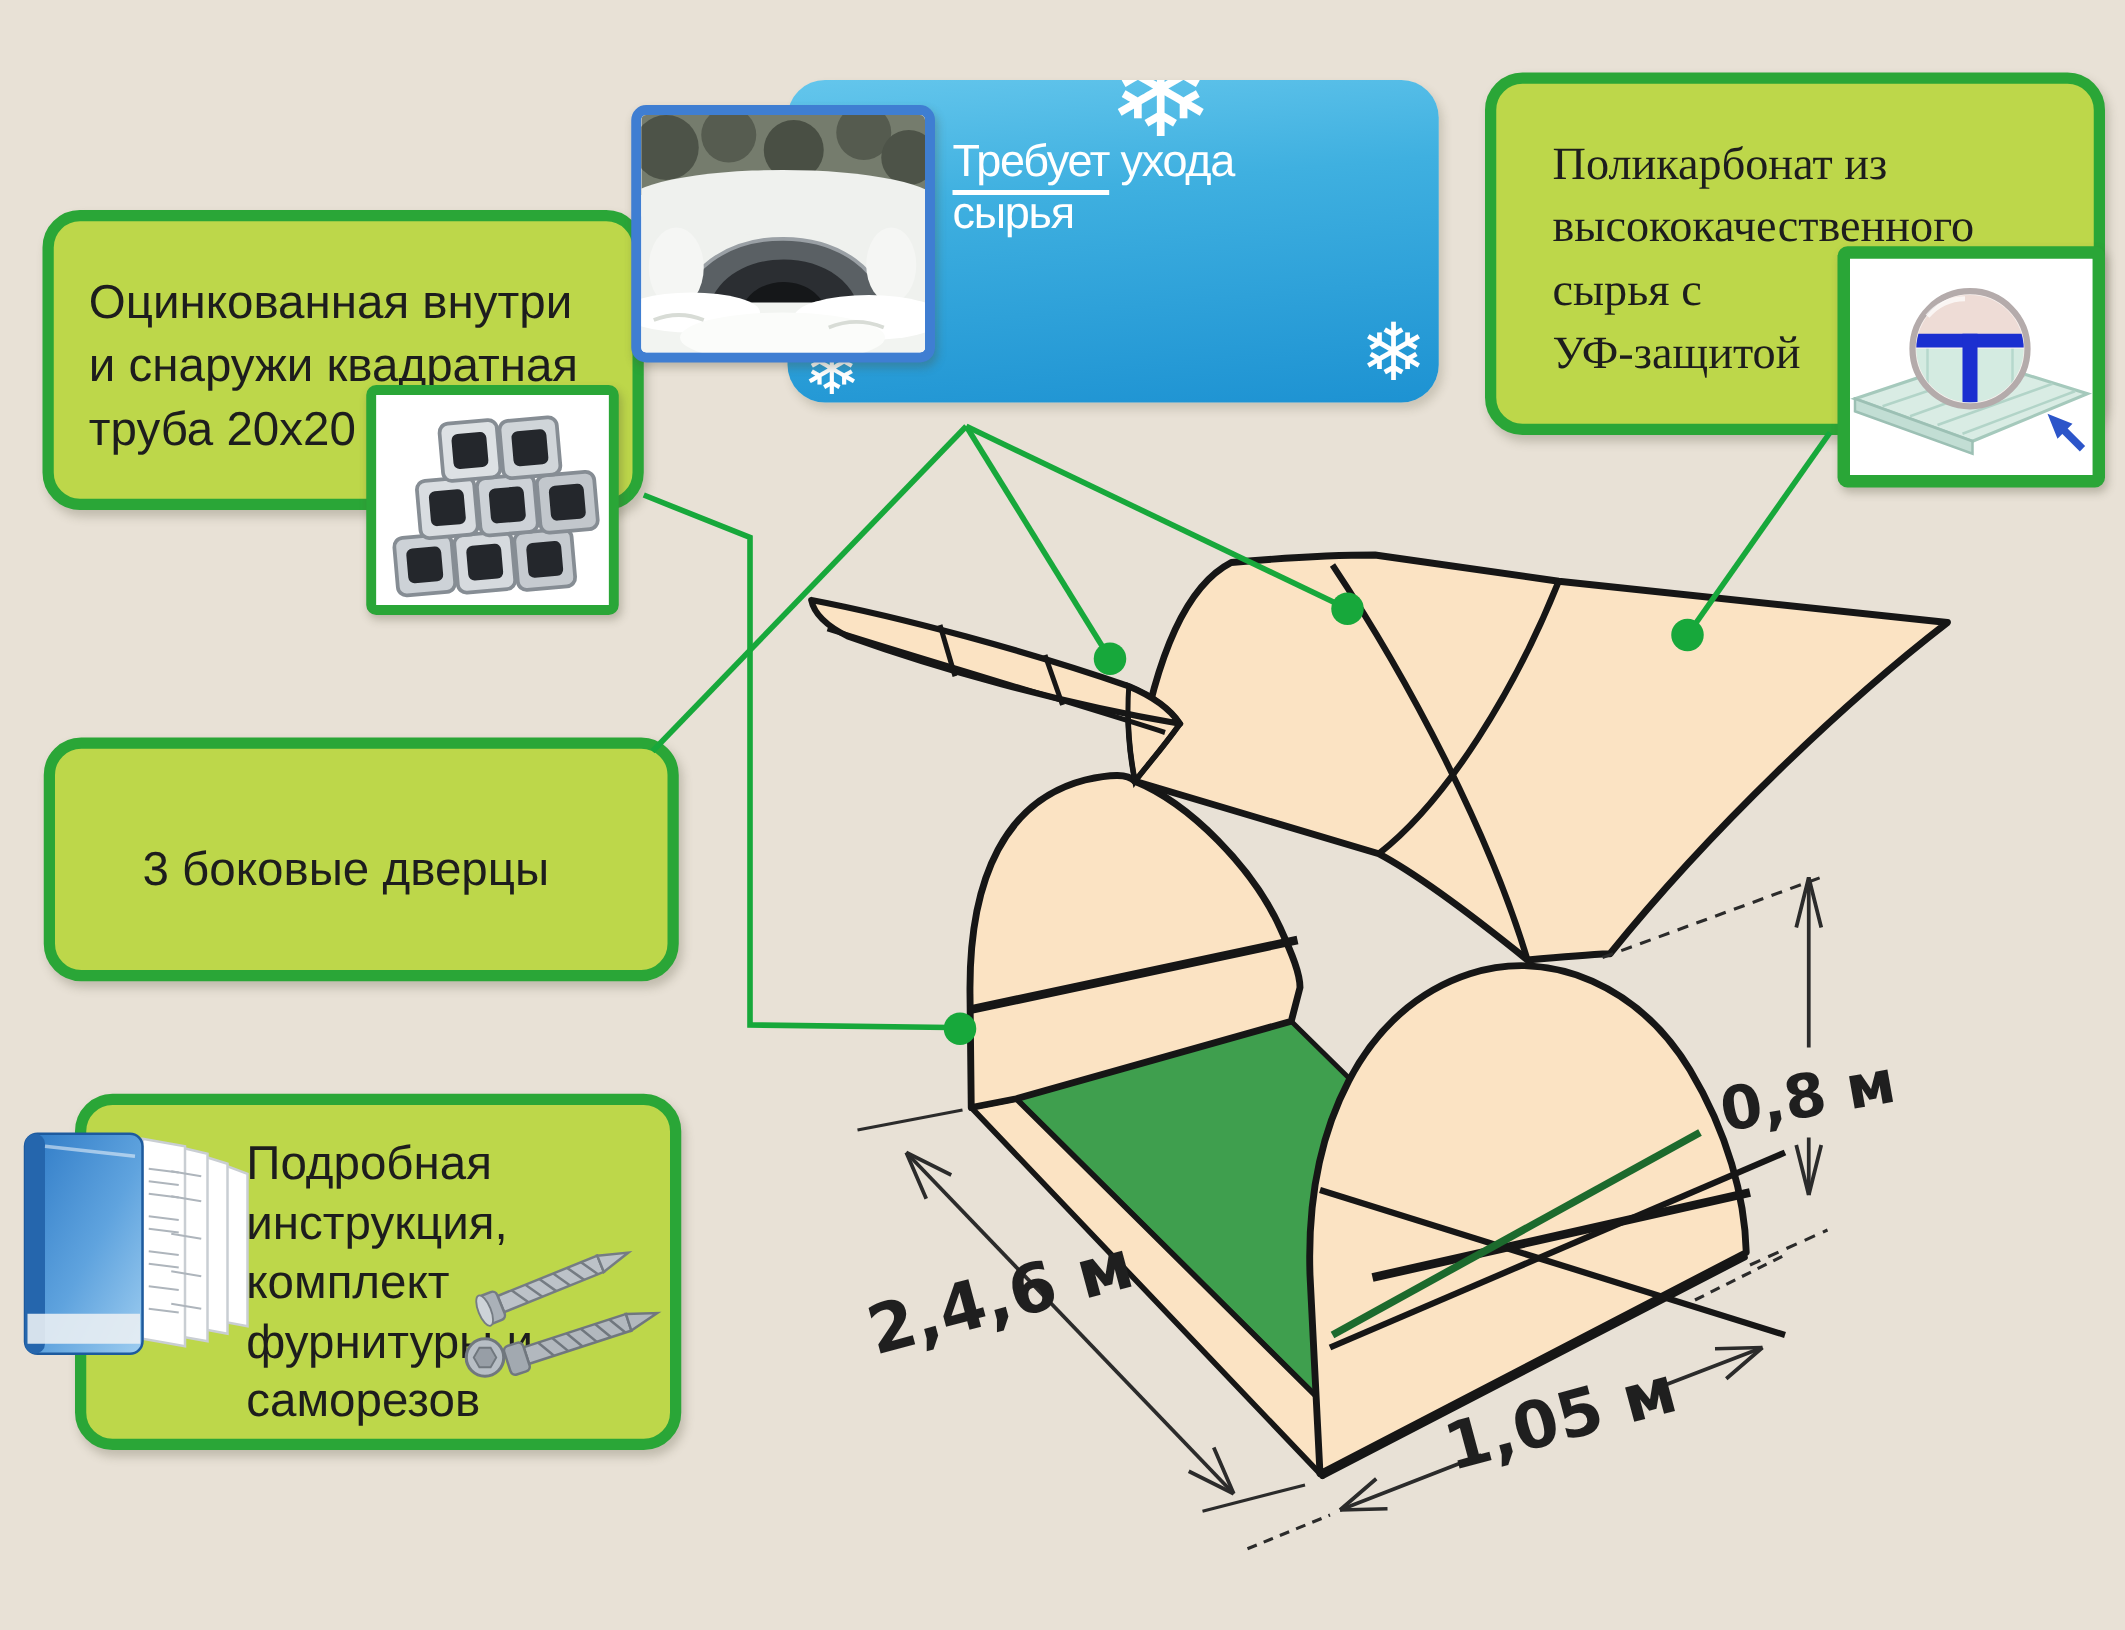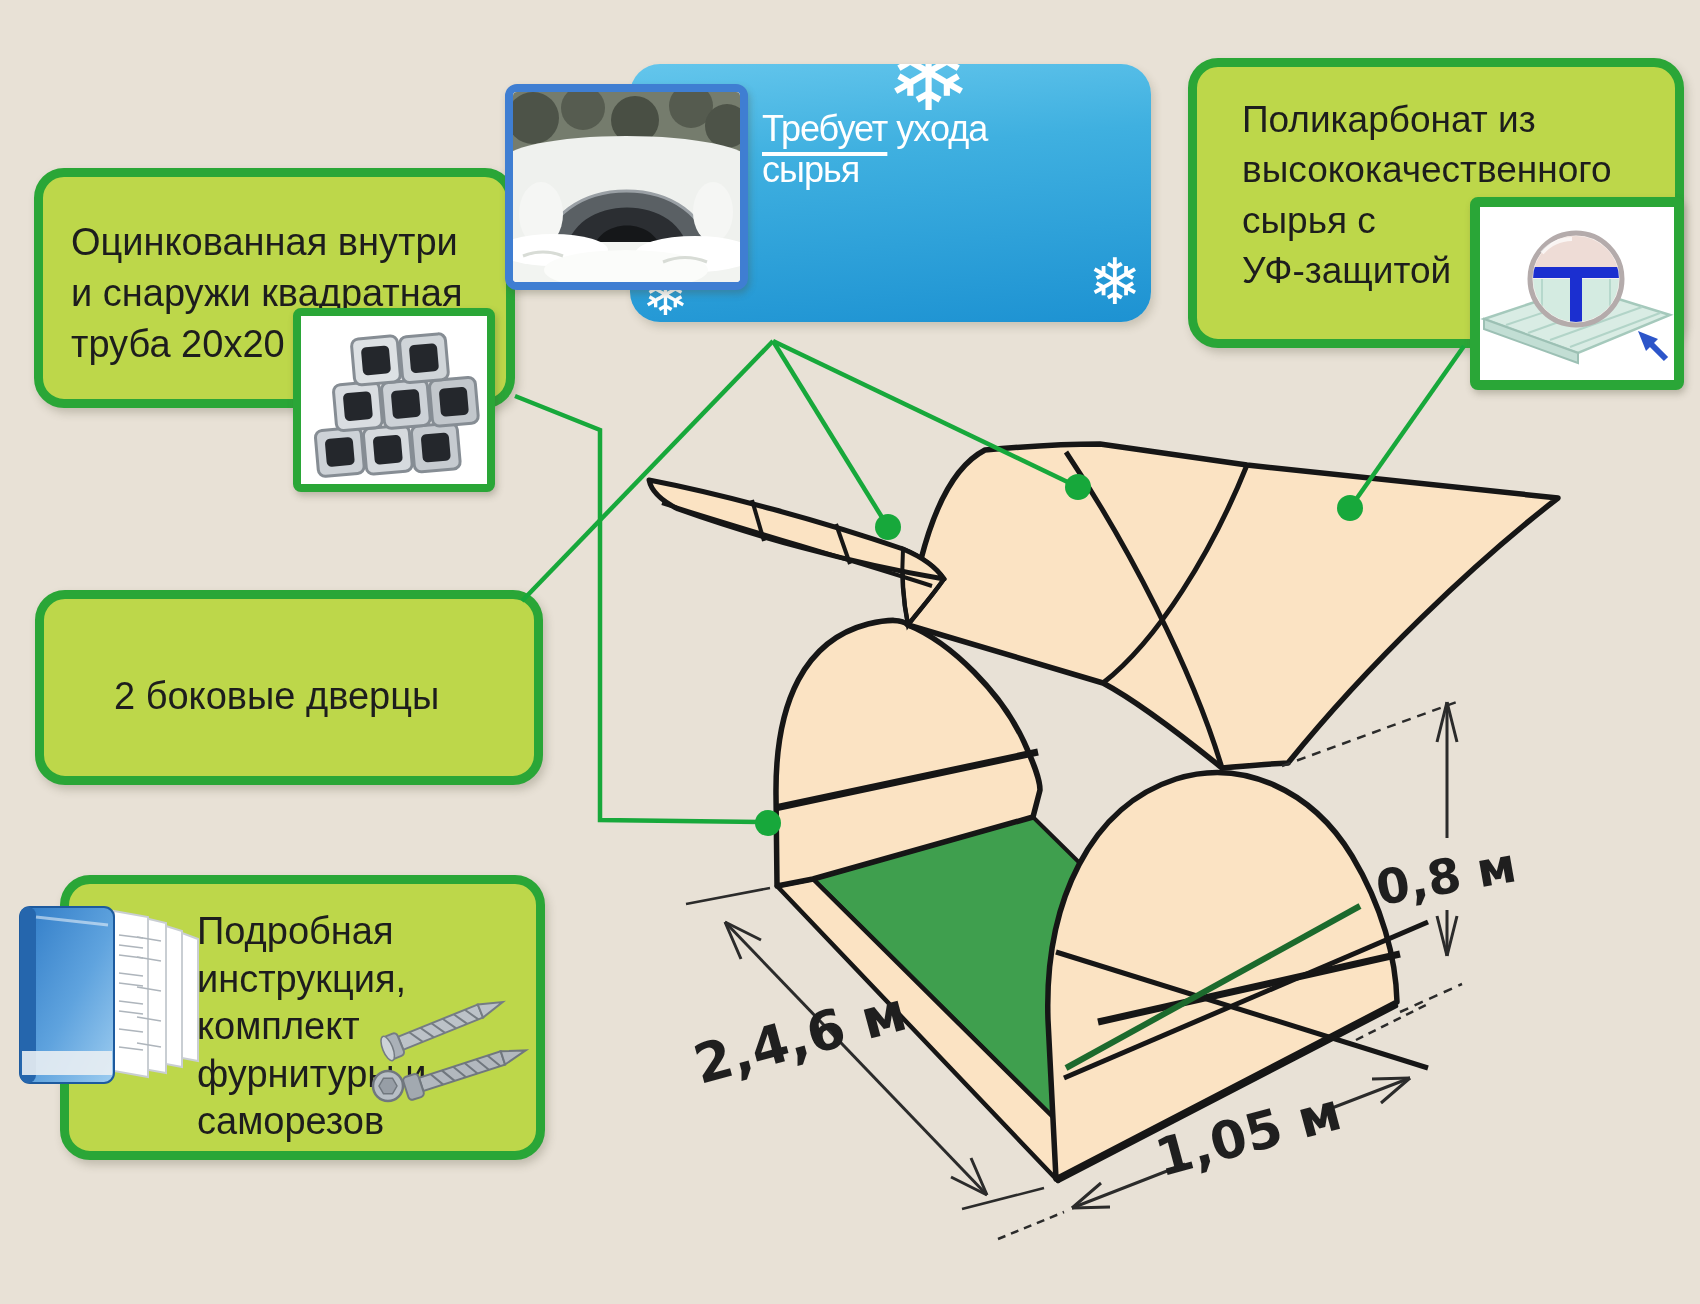--- a/index.html
+++ b/index.html
@@ -10,21 +10,21 @@
   .box{position:absolute;background:#bdd74a;border:9px solid #2aa637;border-radius:30px;
        box-sizing:border-box;box-shadow:3px 5px 8px rgba(80,80,55,.25);z-index:1;}
   .box-text{color:#1d1d1d;font-size:38px;line-height:1.34;white-space:pre-line;}
   .box-tube{left:34px;top:168px;width:481px;height:240px;}
   .box-tube .box-text{padding:40px 10px 0 28px;}
   .box-doors{left:35px;top:590px;width:508px;height:195px;}
   .box-doors .box-text{padding:72px 0 0 70px;}
   .box-kit{left:60px;top:875px;width:485px;height:285px;}
   .box-kit .box-text{padding:24px 12px 0 128px;line-height:1.25;}
   .box-poly{left:1188px;top:58px;width:496px;height:290px;}
-  .box-poly .box-text{padding:28px 0 0 45px;font-size:37px;line-height:1.36;}
+  .box-poly .box-text{padding:40px 0 0 45px;font-size:37px;line-height:1.36;font-family:Liberation Serif, serif;}
 
   
   .bluebox{position:absolute;left:630px;top:64px;width:521px;height:258px;border-radius:30px;
            background:linear-gradient(175deg,#64c6ec 0%,#3fb0e0 35%,#1d92d2 100%);
            overflow:hidden;z-index:1;box-shadow:3px 5px 8px rgba(80,80,55,.2);}
   .bluebox-text{position:absolute;left:132px;top:44px;color:#ffffff;}
   .bb-line{font-size:36px;line-height:1.14;letter-spacing:-1px;}
   .bb-underline{text-decoration:underline;text-decoration-thickness:4px;text-underline-offset:11px;}
   .bb-sub{font-size:37px;line-height:1.2;margin-top:6px;}
   .flake{position:absolute;color:#ffffff;line-height:1;z-index:2;}
@@ -49,21 +49,21 @@
 
 <div class="canvas">
 
   <div class="box box-tube">
     <div class="box-text">Оцинкованная внутри
 и снаружи квадратная
 труба 20х20</div>
   </div>
 
   <div class="box box-doors">
-    <div class="box-text">2 боковые дверцы</div>
+    <div class="box-text">3 боковые дверцы</div>
   </div>
 
   <div class="box box-kit">
     <div class="box-text">Подробная
 инструкция,
 комплект
 фурнитуры и
 саморезов</div>
   </div>
 

